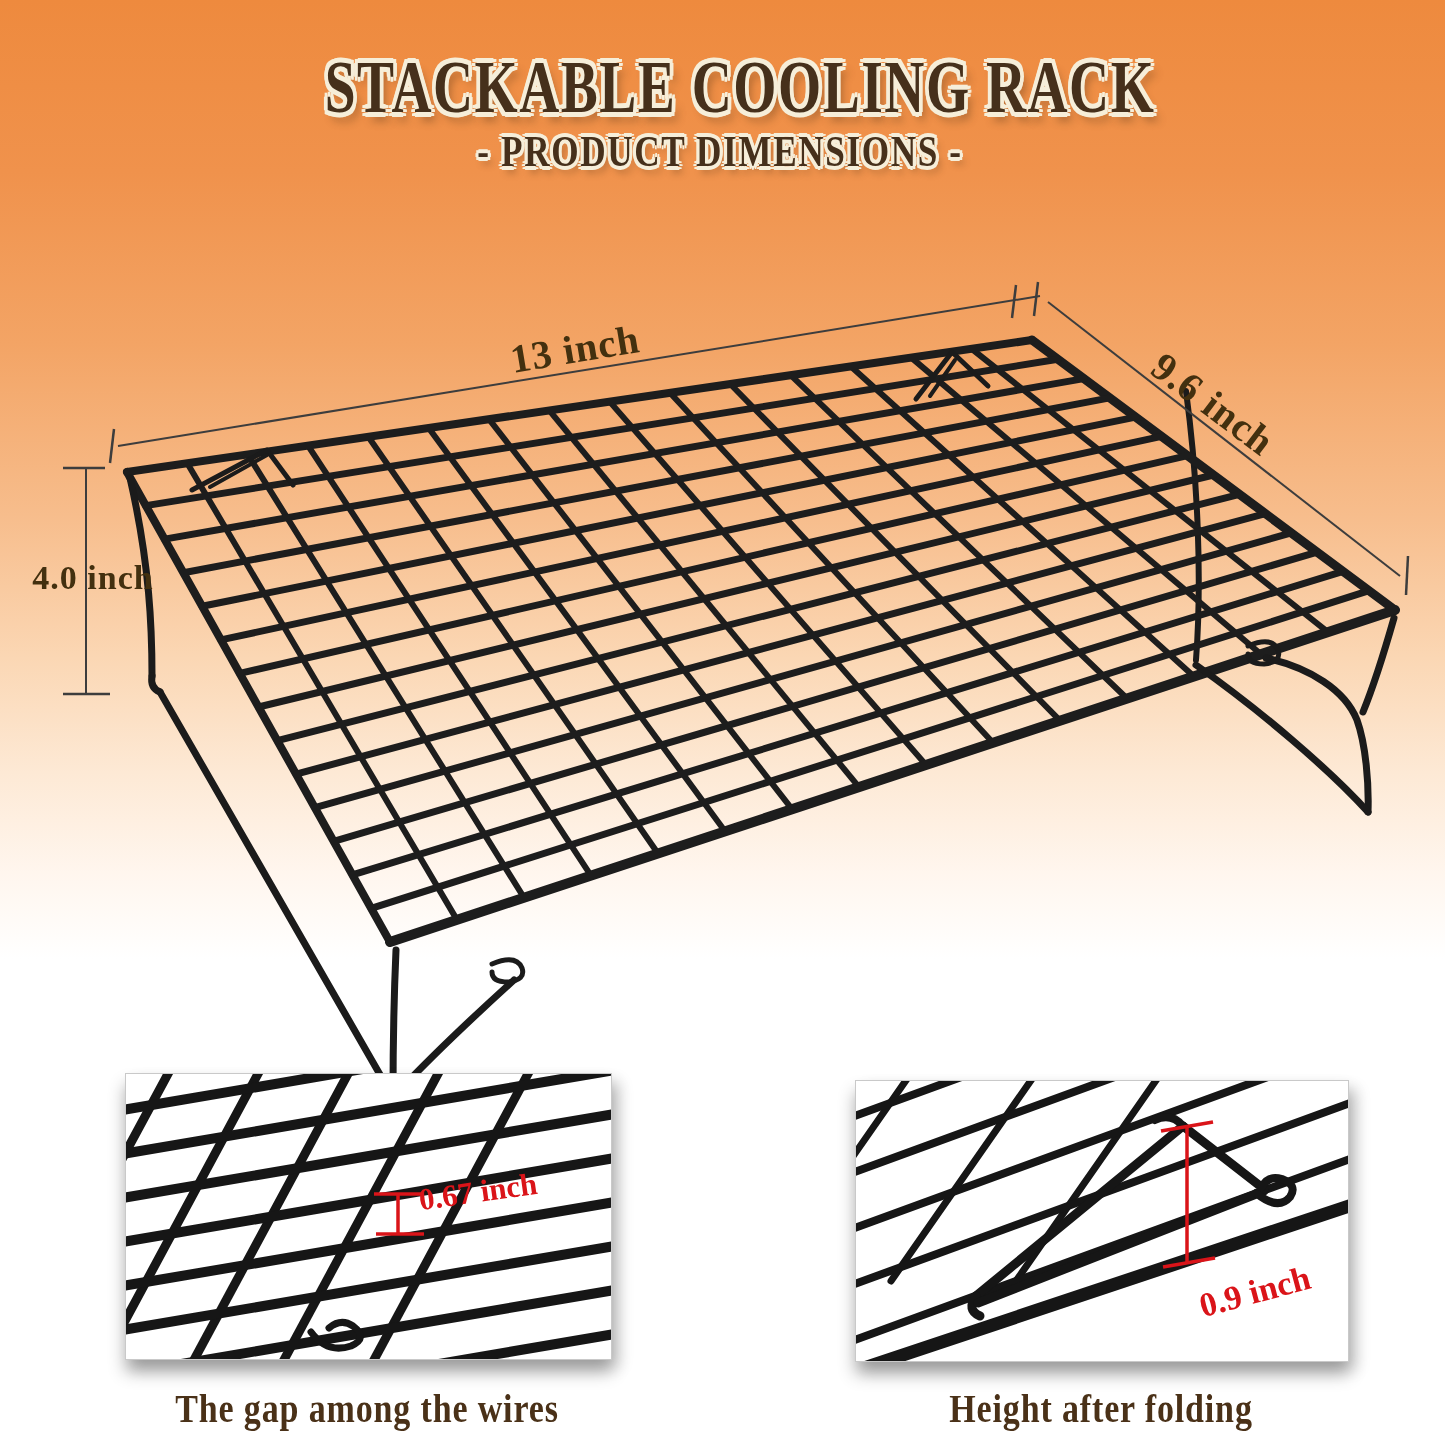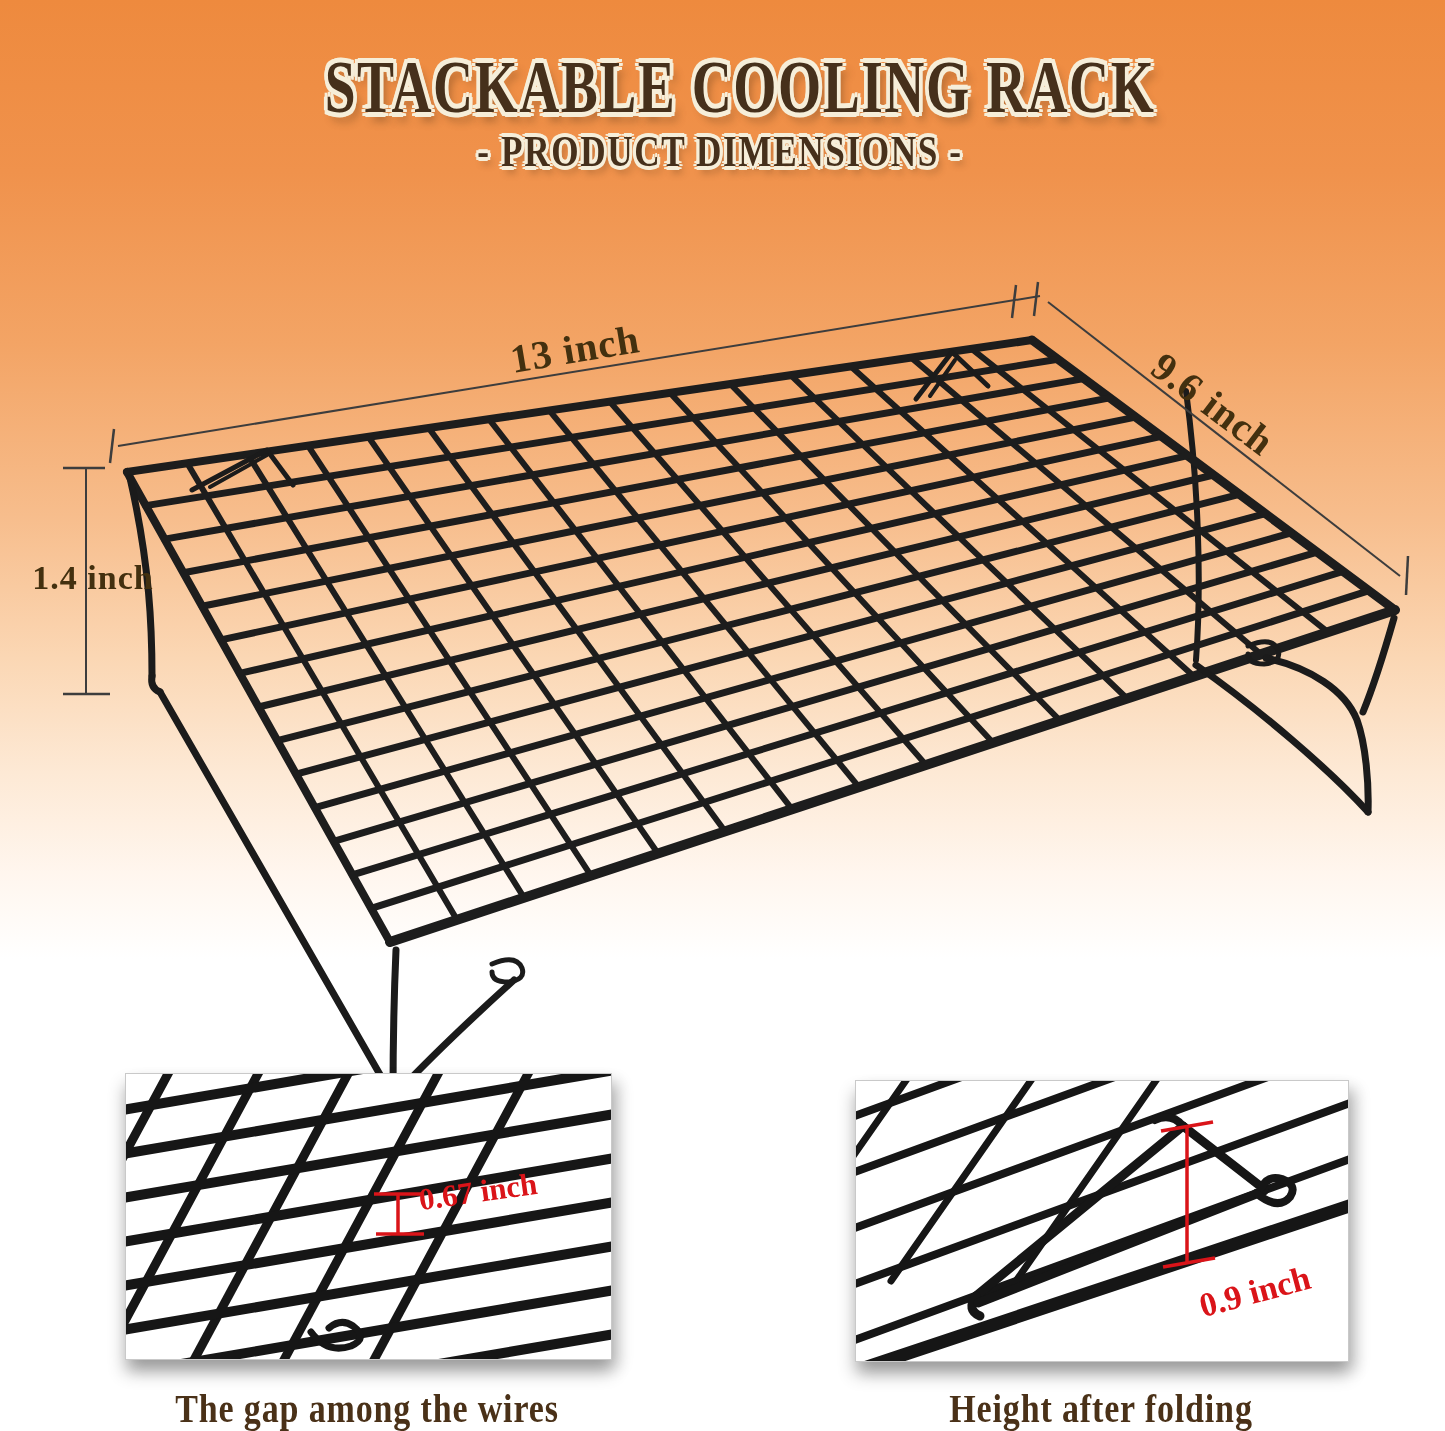--- a/index.html
+++ b/index.html
@@ -162,21 +162,21 @@
       <line x1="1408" y1="556" x2="1406" y2="595" stroke-width="2.5"></line>
 
       <line x1="86" y1="468" x2="86" y2="694" stroke-width="2"></line>
       <line x1="63" y1="468" x2="105" y2="468" stroke-width="2.5"></line>
       <line x1="63" y1="694" x2="110" y2="694" stroke-width="2.5"></line>
     </g>
   </svg>
 
   <div class="txt dim-label label-13">13 inch</div>
   <div class="txt dim-label label-96">9.6 inch</div>
-  <div class="txt dim-label label-26">1.4 inch</div>
+  <div class="txt dim-label label-26">4.0 inch</div>
 
   <div class="card card-gap">
     <svg width="485" height="285" viewBox="0 0 485 285">
 
       <g class="wire" stroke-width="9">
         <line x1="50" y1="-15" x2="-125" y2="310"></line>
         <line x1="140" y1="-15" x2="-35" y2="310"></line>
         <line x1="230" y1="-15" x2="55" y2="310"></line>
         <line x1="320" y1="-15" x2="145" y2="310"></line>
         <line x1="410" y1="-15" x2="235" y2="310"></line>

